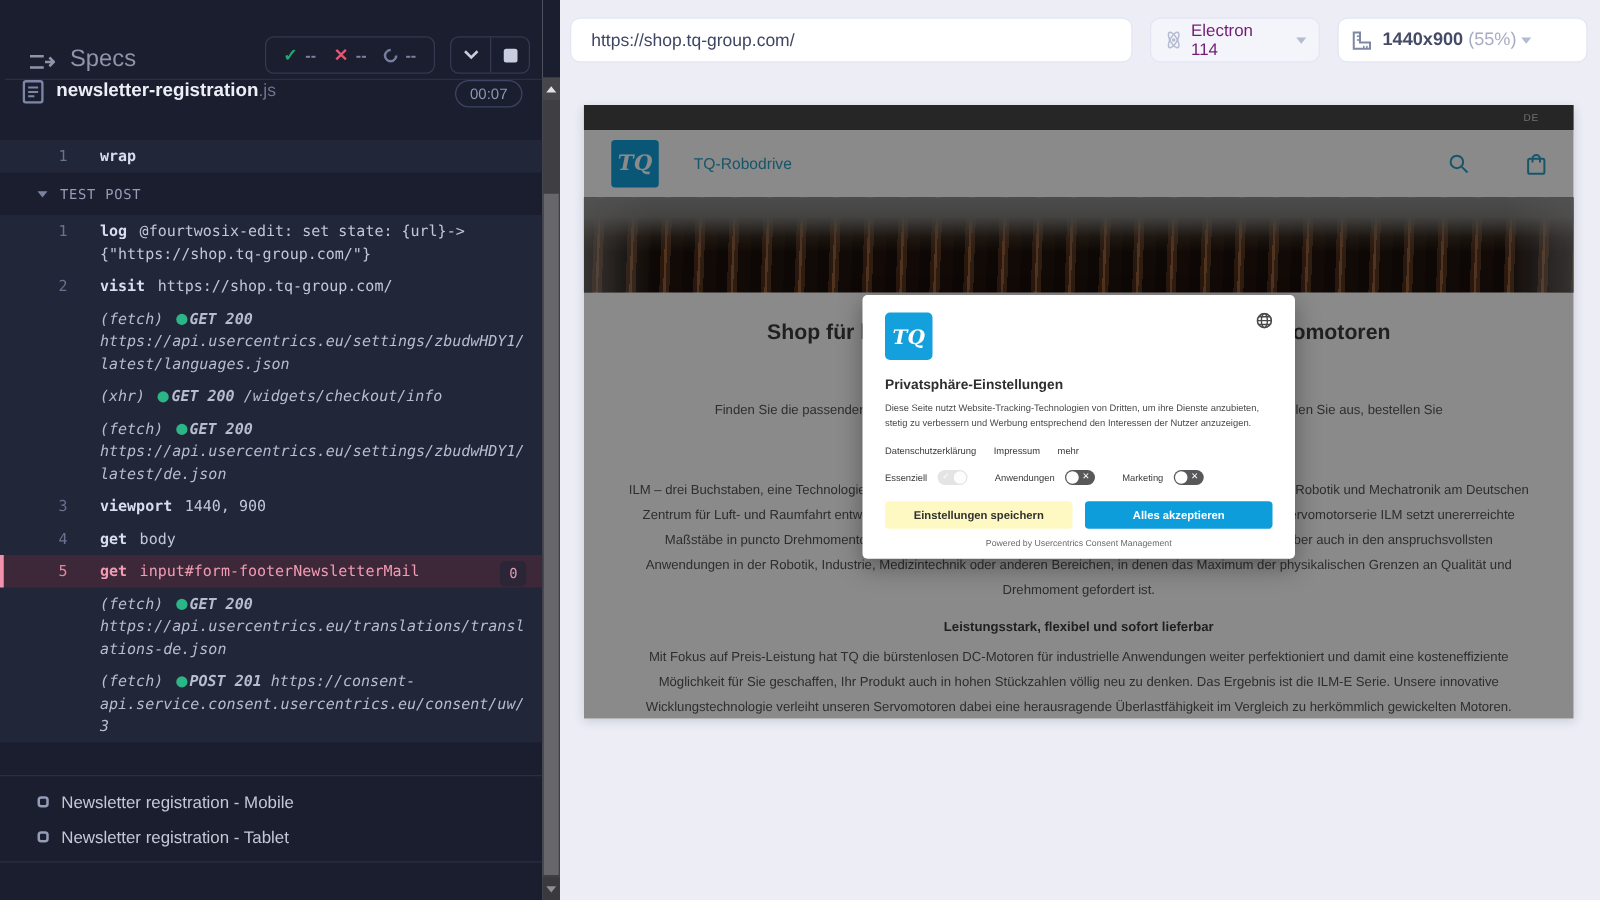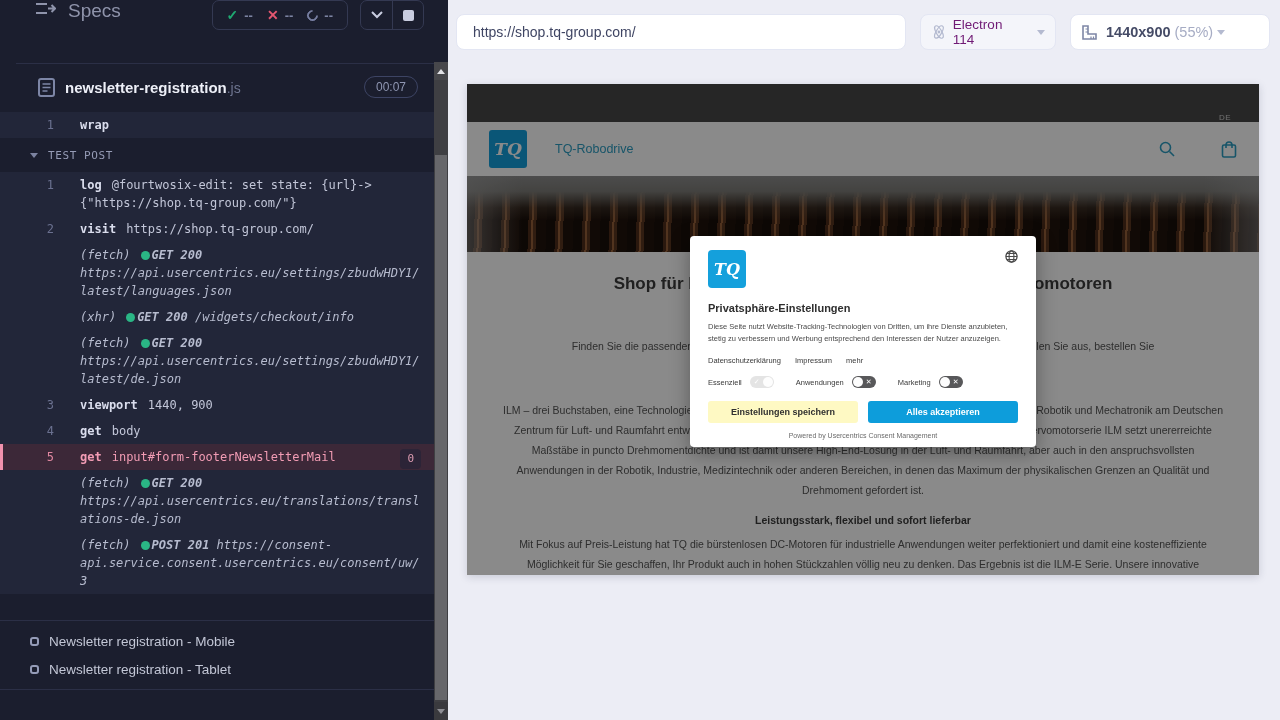--- a/index.html
+++ b/index.html
@@ -1,32 +1,32 @@
 <!DOCTYPE html>
 <html><head>
 <meta charset="utf-8">
 <style>
   * { margin:0; padding:0; box-sizing:border-box; }
   html,body { width:1280px; height:720px; overflow:hidden; font-family:"Liberation Sans",sans-serif; background:#ecedf5; }
 
   
   .left-panel { position:absolute; left:0; top:0; width:434px; height:720px; background:#1b1e2e; }
-  .lp-header { position:absolute; top:0; left:16px; right:0; height:64px; border-bottom:1px solid #2b2f46; display:flex; align-items:flex-start; padding:0 10px 4px 18px; }
+  .lp-header { position:absolute; top:0; left:4px; right:0; height:64px; border-bottom:1px solid #2b2f46; display:flex; align-items:flex-end; padding:0 10px 4px 18px; }
   .specs-title { color:#8f94ab; font-size:19px; margin-left:12px; flex:0 0 auto; }
   .stats-box { margin-left:auto; display:flex; align-items:center; gap:14px; border:1px solid #343952; border-radius:7px; padding:6px 14px; }
   .stat { display:flex; align-items:center; gap:6px; font-size:13px; color:#7c83a2; font-weight:bold; }
   .icon-check { color:#1fa971; font-size:14px; font-weight:bold; }
   .icon-x { color:#e45770; font-size:14px; font-weight:bold; }
   .icon-restart { width:11px; height:11px; border:2px solid #767da0; border-radius:50%; border-top-color:transparent; transform:rotate(45deg); display:inline-block; }
   .hdr-buttons { margin-left:12px; display:flex; border:1px solid #343952; border-radius:7px; height:30px; }
   .hdr-btn { width:31px; display:flex; align-items:center; justify-content:center; cursor:pointer; }
   .hdr-btn + .hdr-btn { border-left:1px solid #343952; }
   .stop-square { width:11px; height:11px; background:#c9cde0; border-radius:2px; }
 
-  .spec-row { position:absolute; top:64px; left:0; right:0; height:46px; display:flex; align-items:center; padding:0 16px 0 18px;margin-left:20px; }
+  .spec-row { position:absolute; top:64px; left:0; right:0; height:46px; display:flex; align-items:flex-start; padding:0 16px 0 18px; }
   .spec-name { color:#edeff7; font-weight:bold; font-size:15px; margin-left:10px; }
   .spec-ext { color:#6e7590; font-weight:normal; font-size:14px; }
   .spec-duration { margin-left:auto; border:1px solid #3d4464; border-radius:13px; color:#8f96b2; font-size:12px; padding:3px 11px; }
 
   .cmd-area { position:absolute; top:112px; left:0; right:0; bottom:102px; overflow:hidden; font-family:"DejaVu Sans Mono",monospace; }
   .cmd-block { background:#222639; }
   .cmd-row { position:relative; padding:4px 14px 4px 80px; font-size:12px; line-height:18px; color:#c2c6d8; overflow-wrap:break-word; cursor:pointer; }
   .cmd-num { position:absolute; left:0; top:4px; width:54px; text-align:right; color:#6b7190; font-size:12px; }
   .cmd-name { font-weight:bold; color:#dadded; margin-right:10px; }
   .req { font-style:italic; color:#b7bccf; }
@@ -64,21 +64,21 @@
   .select-box { position:absolute; top:14px; height:36px; border:1px solid #e3e6f3; border-radius:8px; display:flex; align-items:center; cursor:pointer; }
   .browser-box { left:472px; width:136px; background:#f4f5fa; padding:0 10px; }
   .browser-label { color:#701a75; font-size:13.5px; margin:0 6px; }
   .viewport-box { left:622px; width:200px; background:#fff; padding:0 10px; }
   .vp-size { color:#454b66; font-size:14.5px; font-weight:bold; margin:0 4px 0 8px; }
   .vp-zoom { color:#a6acc4; font-size:14.5px; }
   .chev-sm { width:0; height:0; border-left:4px solid transparent; border-right:4px solid transparent; border-top:5px solid #b4bad0; margin-left:4px; }
 
   
   .preview { position:absolute; left:19px; top:84px; width:792px; height:491px; background:#fff; box-shadow:0 2px 8px rgba(40,45,80,.18); overflow:hidden; }
-  .site-topbar { height:38px; background:#474747; display:flex; align-items:flex-end; justify-content:flex-end; padding-right:28px; }
+  .site-topbar { height:20px; background:#474747; display:flex; align-items:center; justify-content:flex-end; padding-right:28px; }
   .site-lang { color:#cfcfcf; font-size:8px; letter-spacing:.5px; }
   .site-header { height:54px; background:#ffffff; display:flex; align-items:center; padding:0 22px; }
   .tq-logo { width:38px; height:38px; background:#14a0dc; border-radius:3px; color:#fff; display:flex; align-items:center; justify-content:center; font-size:17px; font-weight:bold; font-style:italic; font-family:"DejaVu Serif",serif; }
   .site-brand { color:#2c9dc2; font-size:12.5px; margin-left:28px; }
   .site-header .hicons { margin-left:auto; display:flex; gap:24px; align-items:center; }
   .hero { height:76px;
     background:
       linear-gradient(90deg, rgba(160,160,160,.55), rgba(0,0,0,0) 7%, rgba(0,0,0,0) 93%, rgba(160,160,160,.55)),
       linear-gradient(180deg, #8d8d8d 0%, #7d7c78 20%, rgba(110,95,80,.3) 42%, rgba(0,0,0,0) 58%),
       repeating-linear-gradient(92deg, #190f0a 0 9px, #4e2e1a 9px 12px, #96603a 12px 14px, #5a3620 14px 17px, #20130c 17px 27px);

